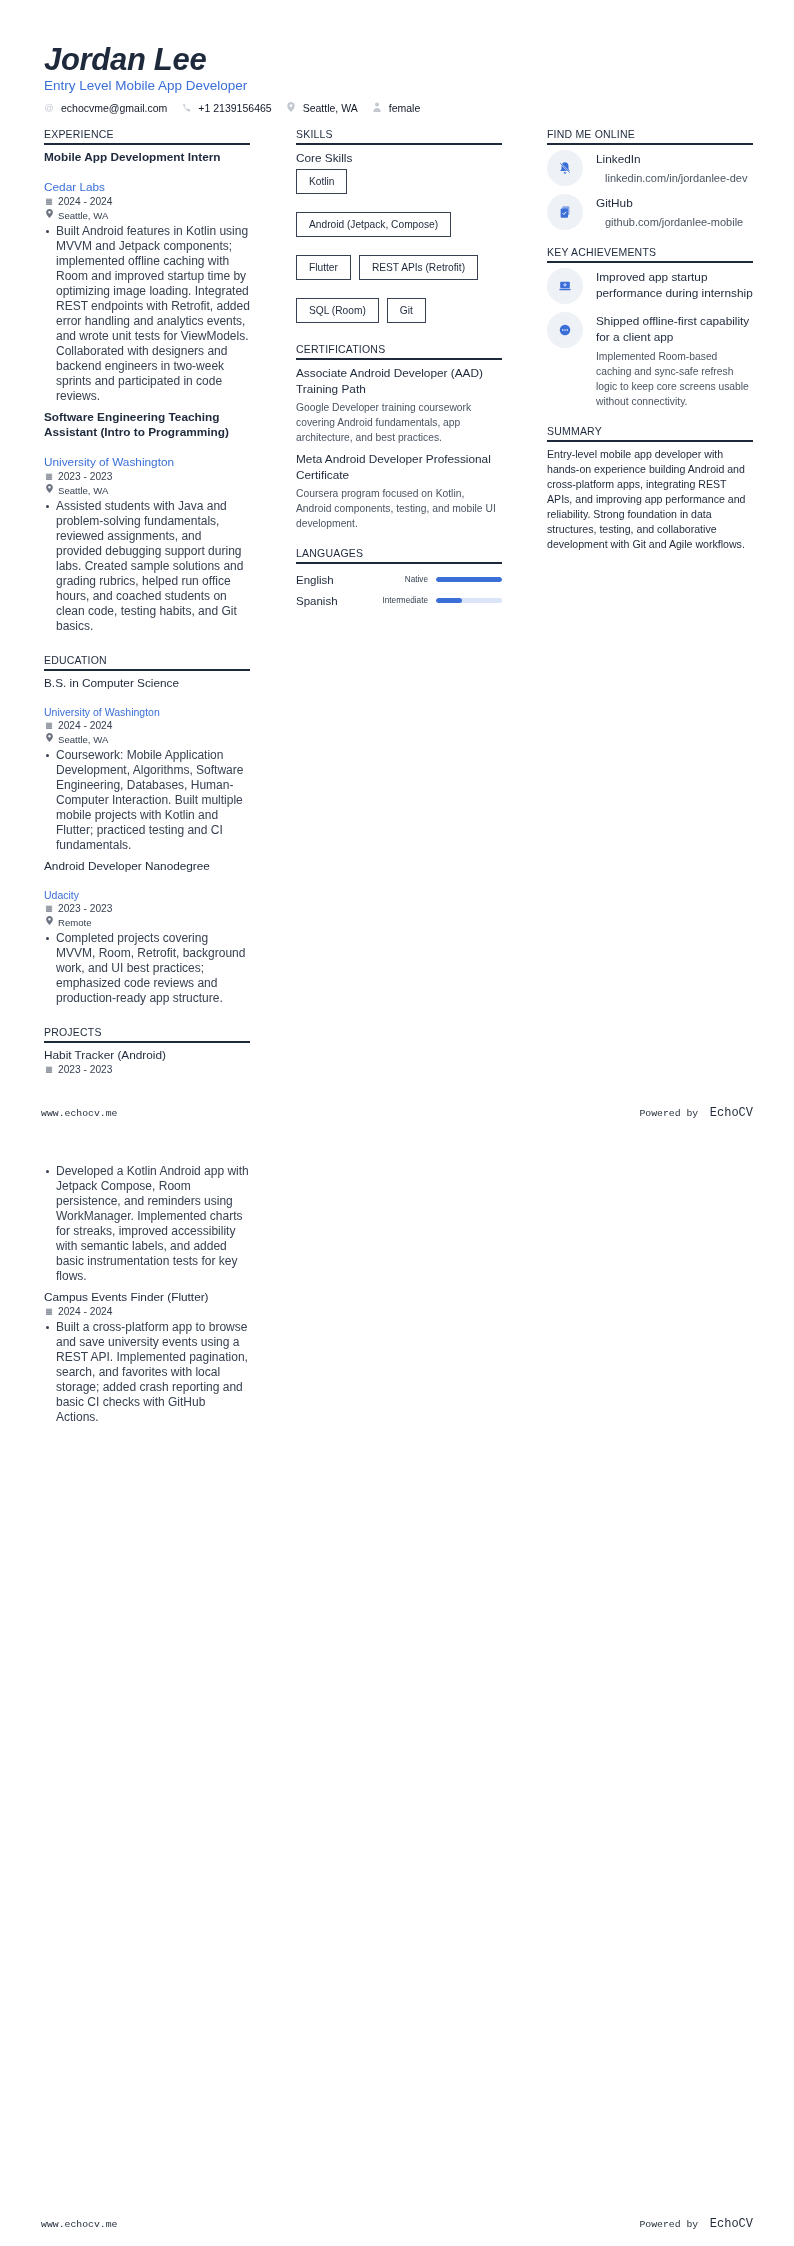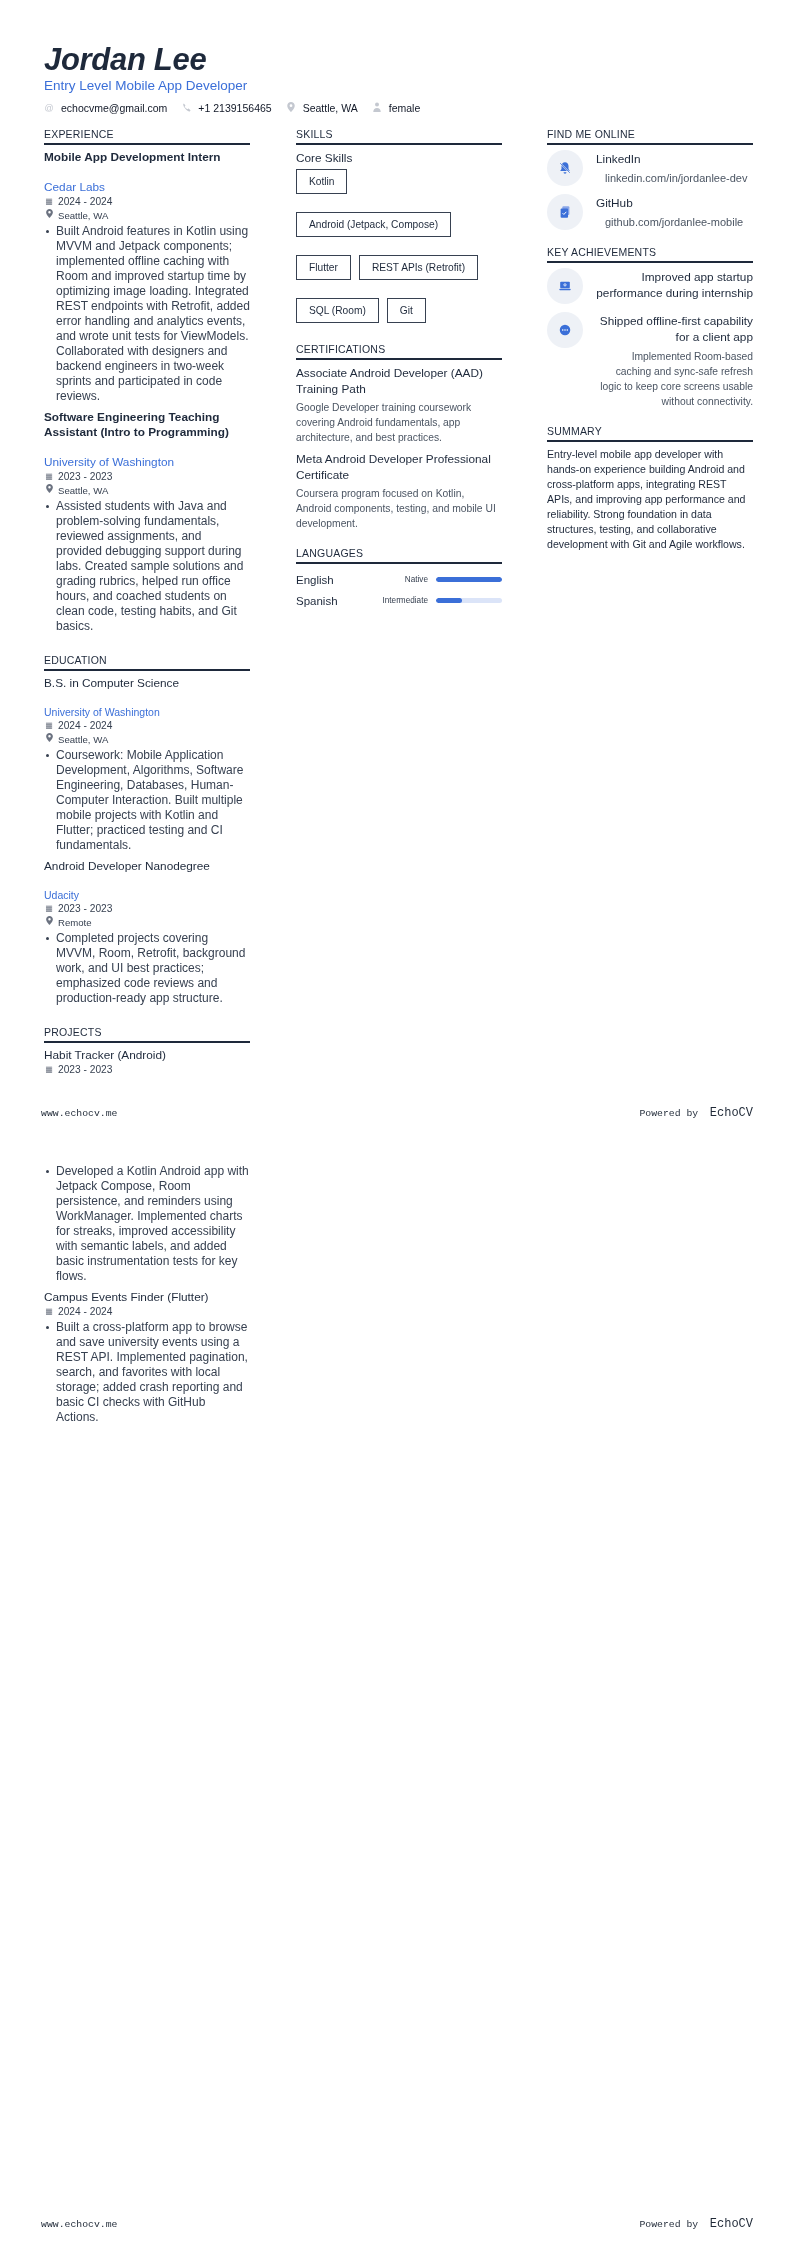--- a/index.html
+++ b/index.html
@@ -75,21 +75,21 @@
   .circle {
     width: 36px; height: 36px; border-radius: 50%; background: #eef1f6; flex: none;
     display: flex; align-items: center; justify-content: center; margin-right: 13px; margin-top: 0px;
   }
   .circle svg { width: 14px; height: 14px; }
   .link-label { font-size: 11.8px; color: #1e293b; line-height: 16px; margin-top: 1px; }
   .link-url { font-size: 11px; color: #4b5563; line-height: 15px; margin-top: 4px; margin-left: 9px; }
 
   .ach-title { font-size: 11.8px; color: #1e293b; line-height: 16px; margin-top: 1px; }
   .ach-desc { font-size: 10.3px; color: #4b5563; line-height: 15px; margin-top: 4px; }
-  .ach-row { display: flex; align-items: flex-start; margin-bottom: 8px; text-align: right; }
+  .ach-row { display: flex; align-items: flex-start; margin-bottom: 8px; }
 
   .summary { font-size: 10.6px; color: #1e293b; line-height: 15px; }
 
   
   .footer { position: absolute; left: 41px; right: 41px; display: flex; justify-content: space-between; align-items: baseline; font-family: Liberation Mono, monospace; }
   .footer .site { font-size: 9.8px; color: #1f2937; }
   .footer .powered { font-size: 9.8px; color: #1f2937; }
   .footer .brand { font-size: 12px; color: #1f2937; margin-left: 2px; }
 
   .page2-col { position: absolute; left: 44px; top: 50px; width: 206px; }

